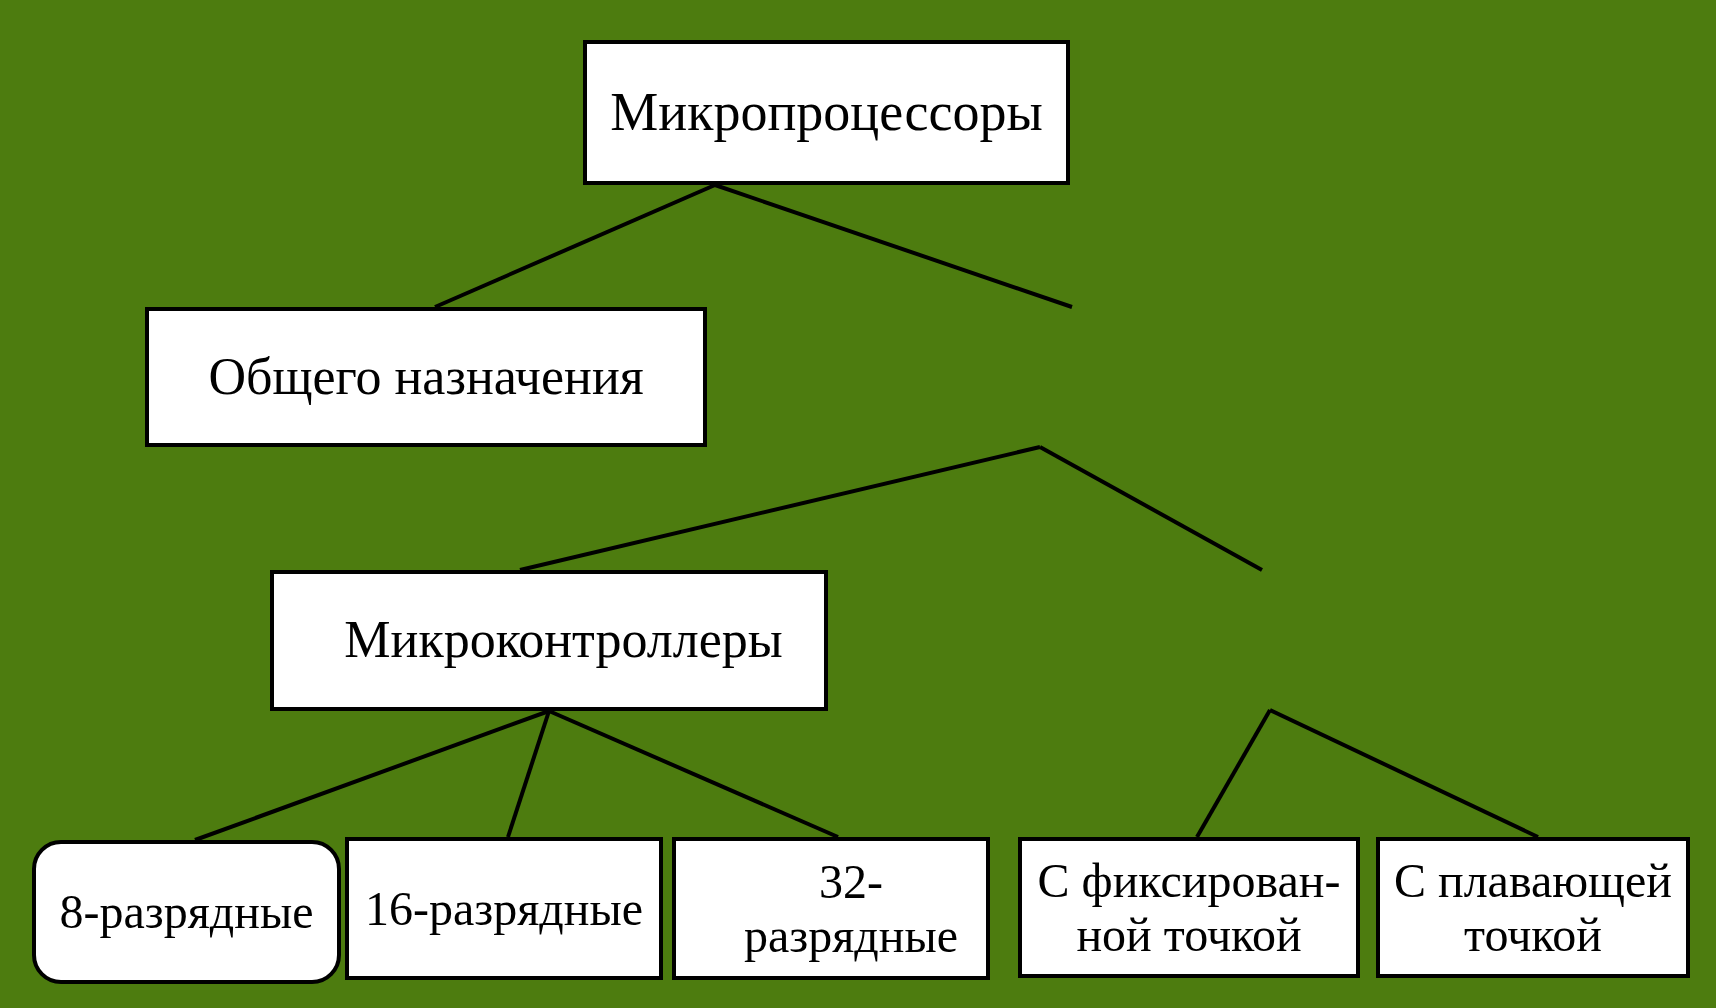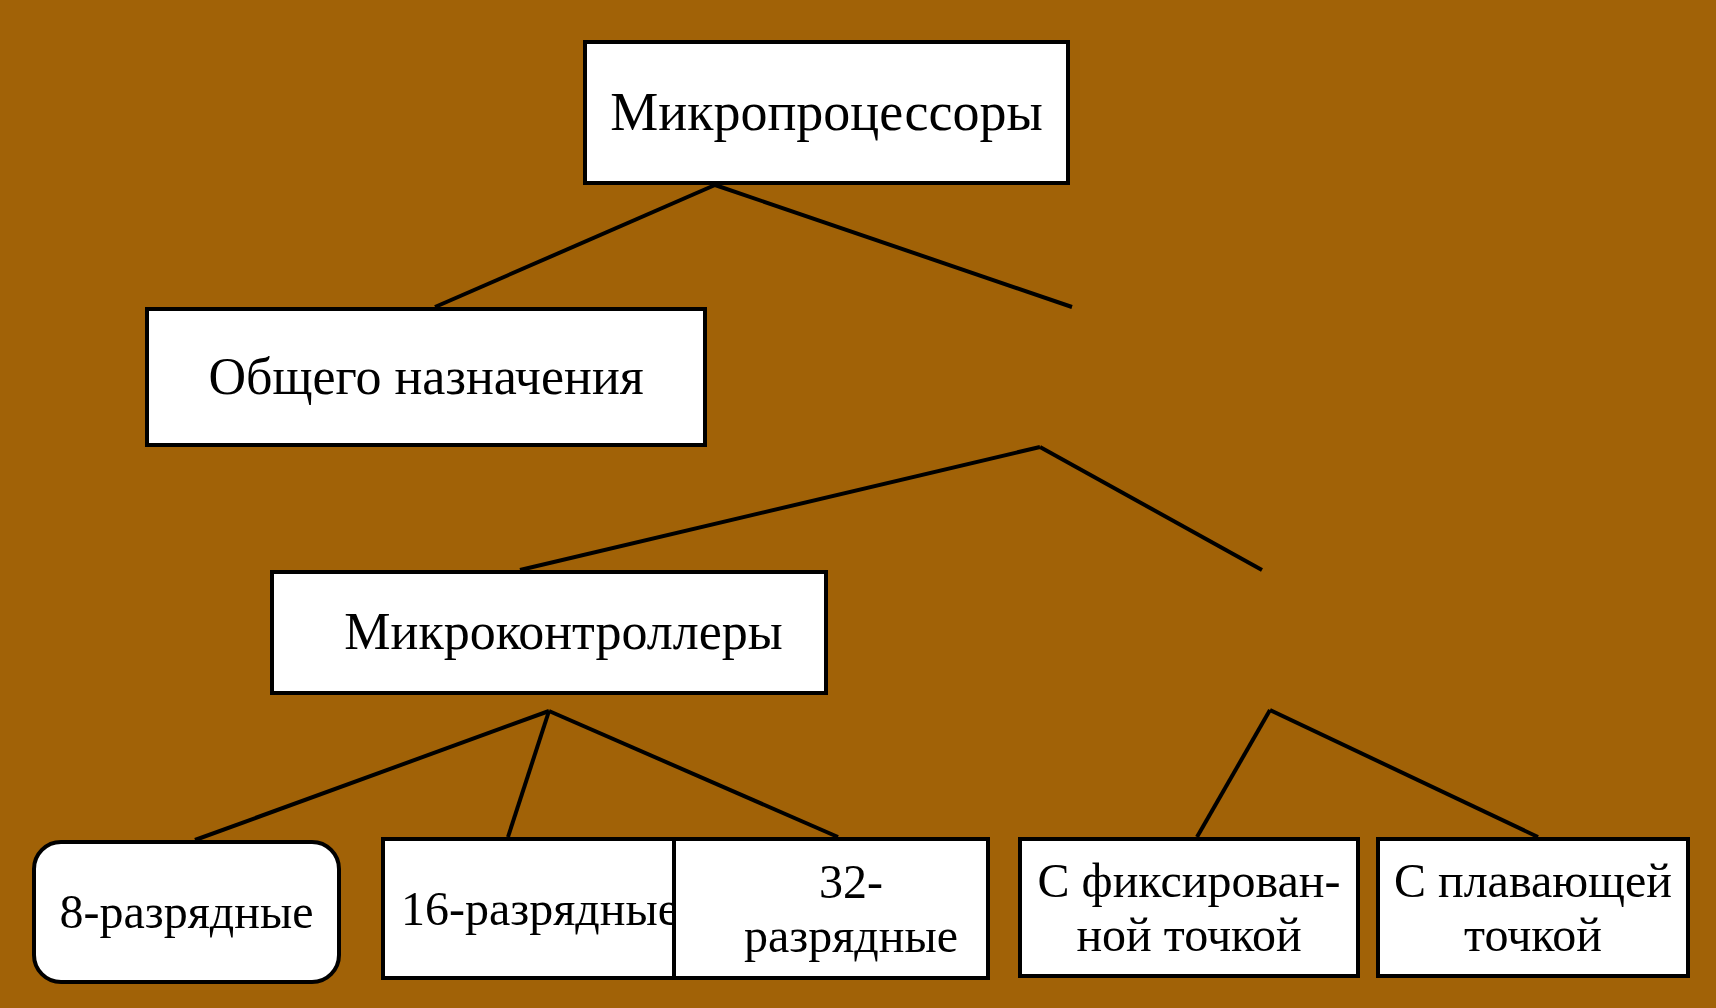--- a/index.html
+++ b/index.html
@@ -8,21 +8,21 @@
     background: #ffffff;
   }
   body {
     font-family: "Liberation Serif", "DejaVu Serif", serif;
     color: #000000;
   }
   #diagram-root {
     position: relative;
     width: 1716px;
     height: 1008px;
-    background: #a16207;
+    background: #4d7c0f;
     overflow: hidden;
   }
   #edge-layer {
     position: absolute;
     left: 0;
     top: 0;
     width: 1716px;
     height: 1008px;
   }
   .node {
@@ -68,30 +68,30 @@
 
   <div class="node lvl0" style="left: 583px; top: 40px; width: 487px; height: 145px;">
     <span class="node-label">Микропроцессоры</span>
   </div>
 
   <div class="node lvl1" style="left: 145px; top: 307px; width: 562px; height: 140px;">
     <span class="node-label">Общего назначения</span>
   </div>
 
 
-  <div class="node lvl2" style="left: 270px; top: 570px; width: 558px; height: 125px; padding-left: 29px;">
+  <div class="node lvl2" style="left: 270px; top: 570px; width: 558px; height: 141px; padding-left: 29px;">
     <span class="node-label">Микроконтроллеры</span>
   </div>
 
 
   <div class="node lvl3" style="left: 32px; top: 840px; width: 309px; height: 144px; border-radius: 29px;">
     <span class="node-label">8-разрядные</span>
   </div>
 
-  <div class="node lvl3" style="left: 345px; top: 837px; width: 318px; height: 143px; margin-left: 36px;">
+  <div class="node lvl3" style="left: 345px; top: 837px; width: 318px; height: 143px;">
     <span class="node-label">16-разрядные</span>
   </div>
 
   <div class="node lvl3" style="left: 672px; top: 837px; width: 318px; height: 143px; padding-left: 40px;">
     <span class="node-label">32-разрядные</span>
   </div>
 
   <div class="node lvl3" style="left: 1018px; top: 837px; width: 342px; height: 141px;">
     <span class="node-label">С фиксирован-
 ной точкой</span>

